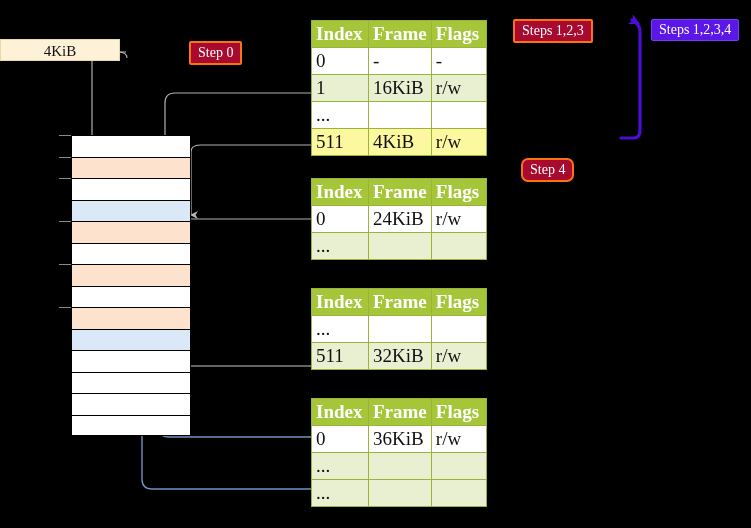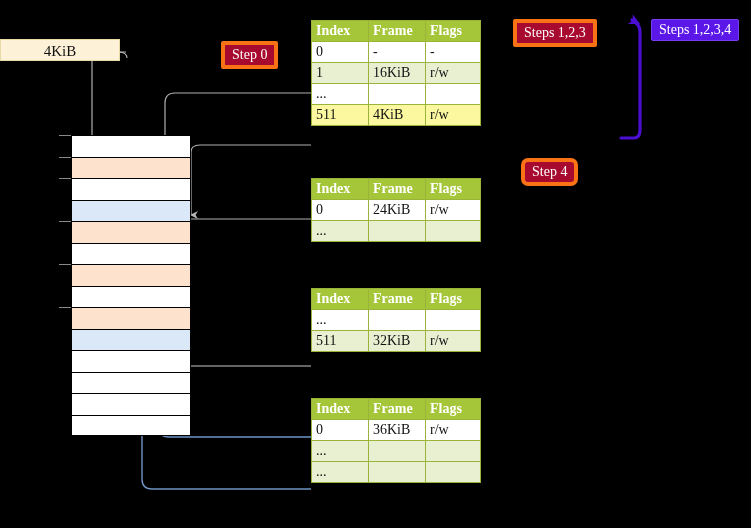--- a/index.html
+++ b/index.html
@@ -20,23 +20,23 @@
     color:#111;font-size:15px;line-height:22px;text-align:center;
     box-sizing:border-box;
   }
 
   
   .badge{
     position:absolute;color:#fff;font-size:14px;line-height:18px;
     padding:1px 7px;border-radius:2px;white-space:nowrap;
     box-sizing:border-box;
   }
-  .badge-crimson{background:#a8092e;border:4px solid #f97316;}
+  .badge-crimson{background:#a8092e;border:2px solid #f97316;}
   .badge-violet{background:#5b16e8;border:1px solid #7a3cf0;}
-  #badge-step0{left:189px;top:41px;margin-left:32px;}
+  #badge-step0{left:189px;top:41px;}
   #badge-step123{left:513px;top:19px;}
   #badge-step1234{left:651px;top:19px;}
   #badge-step4{left:521px;top:158px;border-radius:7px;}
 
   
   .memcol{position:absolute;left:71px;top:135px;width:120px;height:279px;}
   .memrow{
     position:absolute;left:0;width:120px;height:21.5px;
     background:#ffffff;border:1px solid #000;box-sizing:border-box;
     border-top-width:1px;border-bottom-width:0;
@@ -47,21 +47,21 @@
   .tick{position:absolute;left:-12px;width:12px;height:0;border-top:1px solid #888;}
 
   
   .ptable{
     position:absolute;border-collapse:collapse;
     background:#fff;table-layout:fixed;
     border:1px solid #9ab43a;
   }
   .ptable td,.ptable th{
     border:1px solid #9ab43a;
-    font-size:14px;
+    font-size:19px;
     padding:2px 4px;
     color:#111;
     text-align:left;
     font-weight:normal;
     box-sizing:border-box;
     height:14px;
     overflow:hidden;
     white-space:nowrap;
     font-family:Liberation Serif, serif;
   }

